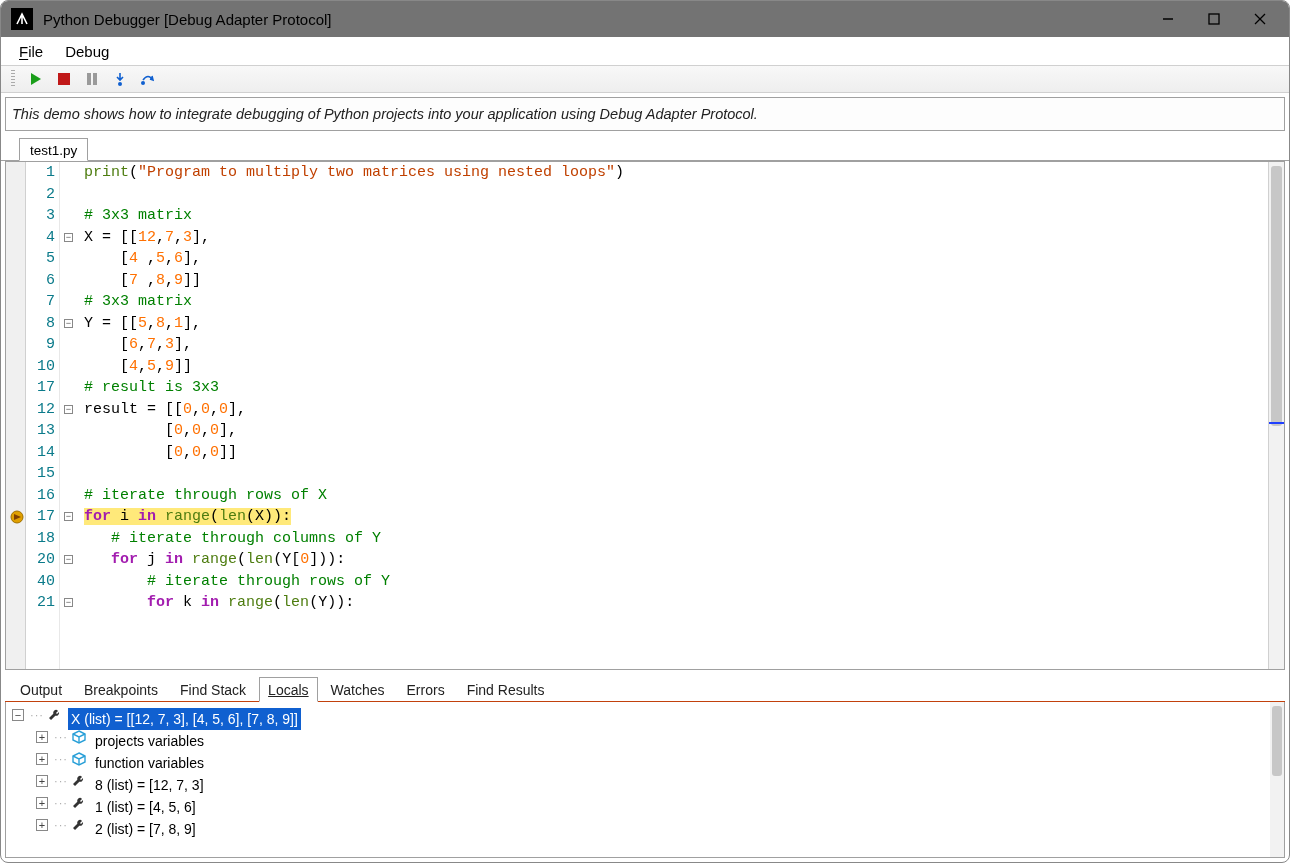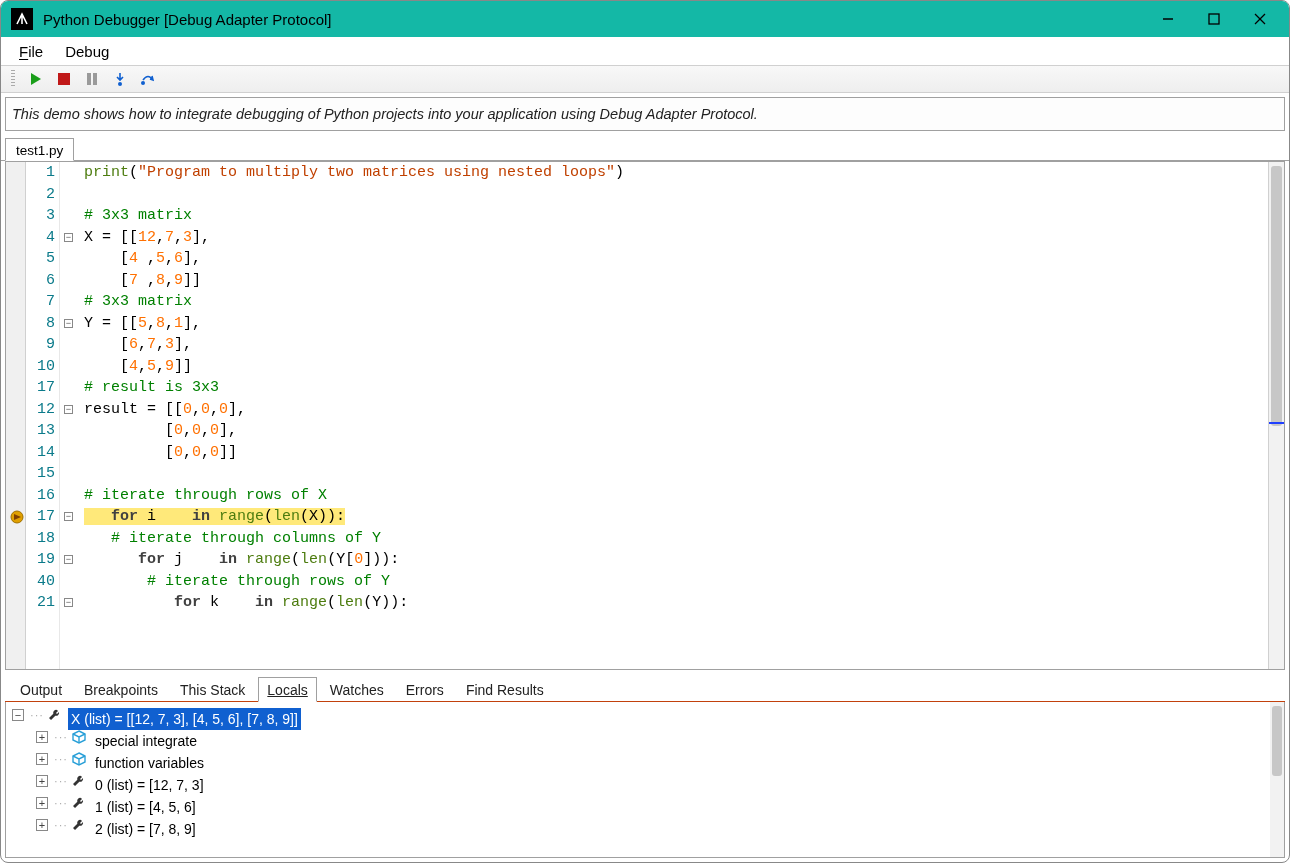--- a/index.html
+++ b/index.html
@@ -14,21 +14,21 @@
   border-radius: 8px;
   display: flex;
   flex-direction: column;
 }
 
 .titlebar {
   display: flex;
   align-items: center;
   height: 36px;
   padding: 12px 6px;
-  background: #14b8a6;
+  background: #737373;
   justify-content: space-between;
 }
 .app-icon {
   width: 22px;
   height: 22px;
   background: #000;
   display: flex;
   align-items: center;
   justify-content: center;
   margin-right: 10px;
@@ -87,21 +87,21 @@
   color: #222;
   background: #fdfdfd;
   font-style: italic;
 }
 
 
 .filetabs {
   height: 26px;
   display: flex;
   align-items: flex-end;
-  padding-left: 4px;
+  padding-left: 18px;
   border-bottom: 1px solid #a0a0a0;
 }
 .filetab {
   padding: 4px 10px 2px 10px;
   border: 1px solid #a0a0a0;
   border-bottom: 1px solid #fff;
   background: #fff;
   font-size: 13.5px;
   position: relative;
   top: 1px;
@@ -162,21 +162,21 @@
   line-height: 21.5px;
   white-space: pre;
   padding-left: 6px;
   overflow: hidden;
 }
 .code-line { height: 21.5px; }
 .tok-fn   { color: #4d7c0f; }
 .tok-str  { color: #c04000; }
 .tok-cmt  { color: #008000; }
 .tok-num  { color: #ff7000; }
-.tok-kw   { color: #404040; font-weight: bold; margin-left: 27px; }
+.tok-kw   { color: #a21caf; font-weight: bold; }
 .tok-op   { color: #000; }
 .tok-id   { color: #000; }
 .hl-line  { background: #ffe97a; display: inline; }
 
 .vscroll {
   width: 16px;
   background: #f2f2f2;
   border-left: 1px solid #d0d0d0;
   position: relative;
 }
@@ -375,21 +375,21 @@
       <div>9</div>
       <div>10</div>
       <div>17</div>
       <div>12</div>
       <div>13</div>
       <div>14</div>
       <div>15</div>
       <div>16</div>
       <div>17</div>
       <div>18</div>
-      <div>19</div>
+      <div>20</div>
       <div>40</div>
       <div>21</div>
     </div>
   <div class="fold-gutter" id="fold-gutter">
       <div class="fold-box" style="top: 70.5px;">−</div>
       <div class="fold-box" style="top: 156.5px;">−</div>
       <div class="fold-box" style="top: 242.5px;">−</div>
       <div class="fold-box" style="top: 350px;">−</div>
       <div class="fold-box" style="top: 393px;">−</div>
       <div class="fold-box" style="top: 436px;">−</div>
@@ -397,21 +397,21 @@
   <div class="code-area" id="code-area"><div class="code-line"><span><span class="tok-fn">print</span><span class="tok-op">(</span><span class="tok-str">"Program to multiply two matrices using nested loops"</span><span class="tok-op">)</span></span></div><div class="code-line"><span></span></div><div class="code-line"><span><span class="tok-cmt"># 3x3 matrix</span></span></div><div class="code-line"><span><span class="tok-id">X </span><span class="tok-op">= [[</span><span class="tok-num">12</span><span class="tok-op">,</span><span class="tok-num">7</span><span class="tok-op">,</span><span class="tok-num">3</span><span class="tok-op">],</span></span></div><div class="code-line"><span><span class="tok-op">    [</span><span class="tok-num">4</span><span class="tok-op"> ,</span><span class="tok-num">5</span><span class="tok-op">,</span><span class="tok-num">6</span><span class="tok-op">],</span></span></div><div class="code-line"><span><span class="tok-op">    [</span><span class="tok-num">7</span><span class="tok-op"> ,</span><span class="tok-num">8</span><span class="tok-op">,</span><span class="tok-num">9</span><span class="tok-op">]]</span></span></div><div class="code-line"><span><span class="tok-cmt"># 3x3 matrix</span></span></div><div class="code-line"><span><span class="tok-id">Y </span><span class="tok-op">= [[</span><span class="tok-num">5</span><span class="tok-op">,</span><span class="tok-num">8</span><span class="tok-op">,</span><span class="tok-num">1</span><span class="tok-op">],</span></span></div><div class="code-line"><span><span class="tok-op">    [</span><span class="tok-num">6</span><span class="tok-op">,</span><span class="tok-num">7</span><span class="tok-op">,</span><span class="tok-num">3</span><span class="tok-op">],</span></span></div><div class="code-line"><span><span class="tok-op">    [</span><span class="tok-num">4</span><span class="tok-op">,</span><span class="tok-num">5</span><span class="tok-op">,</span><span class="tok-num">9</span><span class="tok-op">]]</span></span></div><div class="code-line"><span><span class="tok-cmt"># result is 3x3</span></span></div><div class="code-line"><span><span class="tok-id">result </span><span class="tok-op">= [[</span><span class="tok-num">0</span><span class="tok-op">,</span><span class="tok-num">0</span><span class="tok-op">,</span><span class="tok-num">0</span><span class="tok-op">],</span></span></div><div class="code-line"><span><span class="tok-op">         [</span><span class="tok-num">0</span><span class="tok-op">,</span><span class="tok-num">0</span><span class="tok-op">,</span><span class="tok-num">0</span><span class="tok-op">],</span></span></div><div class="code-line"><span><span class="tok-op">         [</span><span class="tok-num">0</span><span class="tok-op">,</span><span class="tok-num">0</span><span class="tok-op">,</span><span class="tok-num">0</span><span class="tok-op">]]</span></span></div><div class="code-line"><span></span></div><div class="code-line"><span><span class="tok-cmt"># iterate through rows of X</span></span></div><div class="code-line"><span class="hl-line"><span class="tok-kw">for</span><span class="tok-id"> i </span><span class="tok-kw">in</span><span class="tok-id"> </span><span class="tok-fn">range</span><span class="tok-op">(</span><span class="tok-fn">len</span><span class="tok-op">(X)):</span></span></div><div class="code-line"><span><span class="tok-id">   </span><span class="tok-cmt"># iterate through columns of Y</span></span></div><div class="code-line"><span><span class="tok-id">   </span><span class="tok-kw">for</span><span class="tok-id"> j </span><span class="tok-kw">in</span><span class="tok-id"> </span><span class="tok-fn">range</span><span class="tok-op">(</span><span class="tok-fn">len</span><span class="tok-op">(Y[</span><span class="tok-num">0</span><span class="tok-op">])):</span></span></div><div class="code-line"><span><span class="tok-id">       </span><span class="tok-cmt"># iterate through rows of Y</span></span></div><div class="code-line"><span><span class="tok-id">       </span><span class="tok-kw">for</span><span class="tok-id"> k </span><span class="tok-kw">in</span><span class="tok-id"> </span><span class="tok-fn">range</span><span class="tok-op">(</span><span class="tok-fn">len</span><span class="tok-op">(Y)):</span></span></div></div>
   <div class="vscroll">
     <div class="thumb"></div>
     <div class="pos-mark"></div>
   </div>
 </div>
 
 <div class="bottom-tabs" id="bottom-tabs">
     <div class="btab">Output</div>
     <div class="btab">Breakpoints</div>
-    <div class="btab">This Stack</div>
+    <div class="btab">Find Stack</div>
     <div class="btab active">Locals</div>
     <div class="btab">Watches</div>
     <div class="btab">Errors</div>
     <div class="btab">Find Results</div>
   </div>
 
 <div class="locals-panel">
   <div class="tree" id="locals-tree">
       <div class="tree-row selected" style="padding-left: 6px;">
         <div class="twisty">−</div>
@@ -425,42 +425,42 @@
       </div>
       <div class="tree-row" style="padding-left: 30px;">
         <div class="twisty">+</div>
         <span class="dots">···</span>
         <span class="icon">
           <svg width="16" height="16" viewBox="0 0 16 16">
             <path d="M8 2l6 3v6l-6 3-6-3V5z" fill="none" stroke="#2aa0d8" stroke-width="1.4"></path>
             <path d="M2 5l6 3 6-3M8 8v6" stroke="#2aa0d8" stroke-width="1.4" fill="none"></path>
           </svg>
         </span>
-        <span class="label">special integrate</span>
+        <span class="label">projects variables</span>
       </div>
       <div class="tree-row" style="padding-left: 30px;">
         <div class="twisty">+</div>
         <span class="dots">···</span>
         <span class="icon">
           <svg width="16" height="16" viewBox="0 0 16 16">
             <path d="M8 2l6 3v6l-6 3-6-3V5z" fill="none" stroke="#2aa0d8" stroke-width="1.4"></path>
             <path d="M2 5l6 3 6-3M8 8v6" stroke="#2aa0d8" stroke-width="1.4" fill="none"></path>
           </svg>
         </span>
         <span class="label">function variables</span>
       </div>
       <div class="tree-row" style="padding-left: 30px;">
         <div class="twisty">+</div>
         <span class="dots">···</span>
         <span class="icon">
           <svg width="16" height="16" viewBox="0 0 16 16">
             <path d="M10 3a3 3 0 0 0-3.7 3.7L2 11l2 2 4.3-4.3A3 3 0 0 0 12 5l-2 2-1-1 2-2z" fill="#333"></path>
           </svg>
         </span>
-        <span class="label">0 (list) = [12, 7, 3]</span>
+        <span class="label">8 (list) = [12, 7, 3]</span>
       </div>
       <div class="tree-row" style="padding-left: 30px;">
         <div class="twisty">+</div>
         <span class="dots">···</span>
         <span class="icon">
           <svg width="16" height="16" viewBox="0 0 16 16">
             <path d="M10 3a3 3 0 0 0-3.7 3.7L2 11l2 2 4.3-4.3A3 3 0 0 0 12 5l-2 2-1-1 2-2z" fill="#333"></path>
           </svg>
         </span>
         <span class="label">1 (list) = [4, 5, 6]</span>

